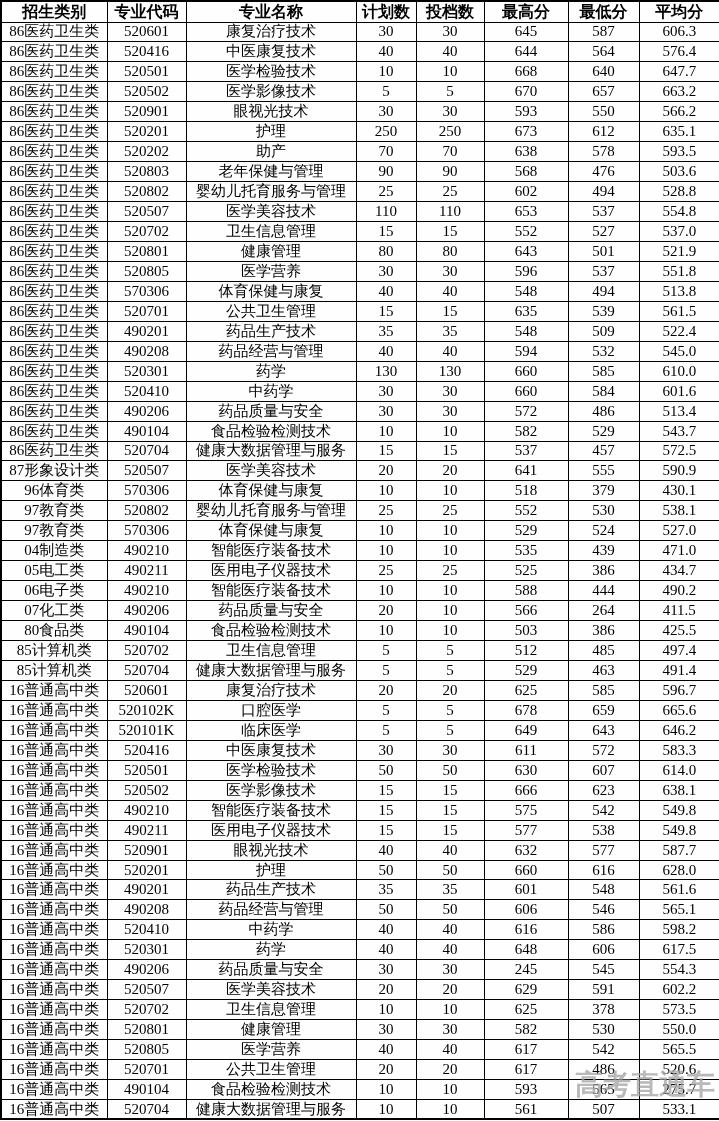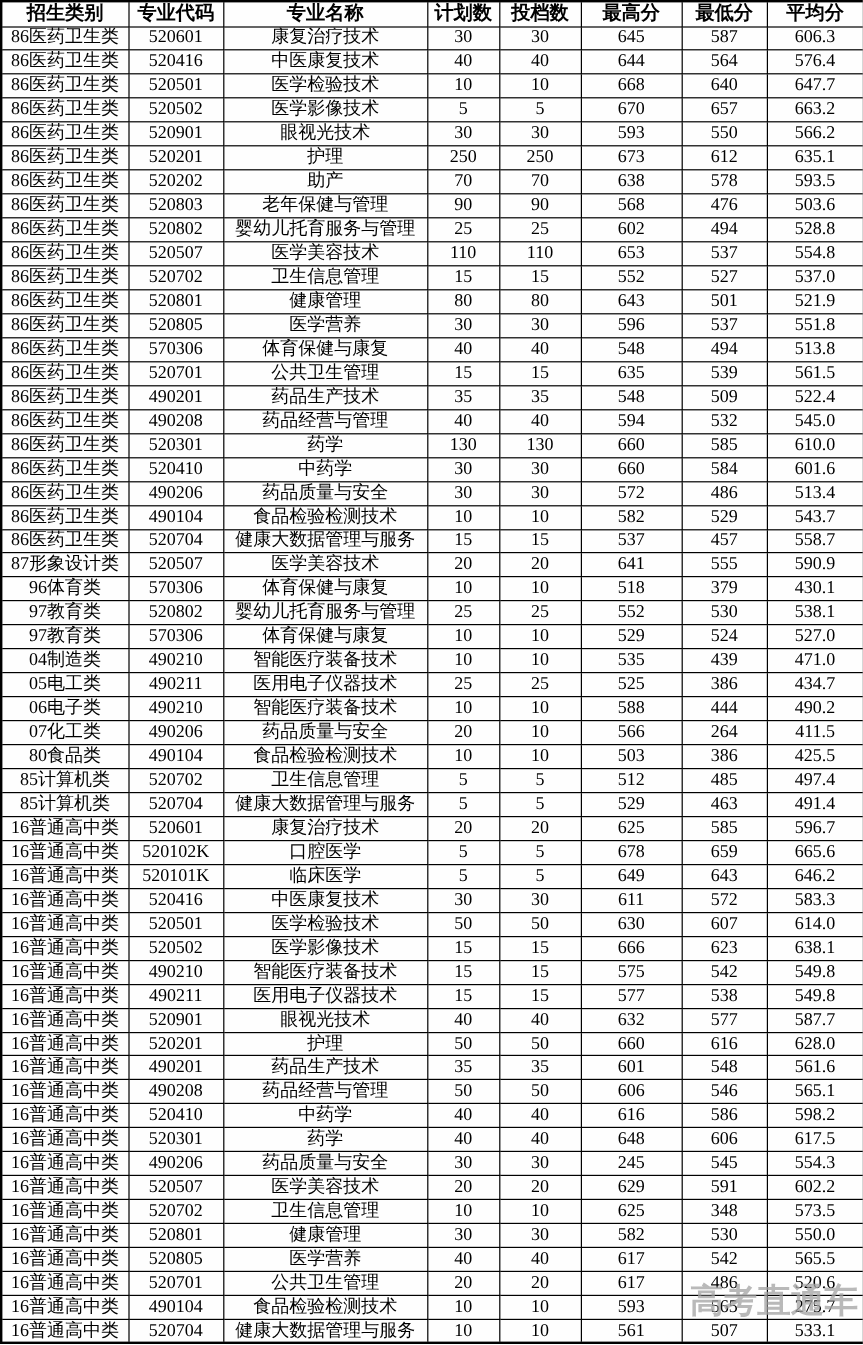--- a/index.html
+++ b/index.html
@@ -307,21 +307,21 @@
           <td>543.7</td>
         </tr>
         <tr>
           <td>86医药卫生类</td>
           <td>520704</td>
           <td>健康大数据管理与服务</td>
           <td>15</td>
           <td>15</td>
           <td>537</td>
           <td>457</td>
-          <td>558.7</td>
+          <td>572.5</td>
         </tr>
         <tr>
           <td>87形象设计类</td>
           <td>520507</td>
           <td>医学美容技术</td>
           <td>20</td>
           <td>20</td>
           <td>641</td>
           <td>555</td>
           <td>590.9</td>
@@ -586,21 +586,21 @@
           <td>591</td>
           <td>602.2</td>
         </tr>
         <tr>
           <td>16普通高中类</td>
           <td>520702</td>
           <td>卫生信息管理</td>
           <td>10</td>
           <td>10</td>
           <td>625</td>
-          <td>348</td>
+          <td>378</td>
           <td>573.5</td>
         </tr>
         <tr>
           <td>16普通高中类</td>
           <td>520801</td>
           <td>健康管理</td>
           <td>30</td>
           <td>30</td>
           <td>582</td>
           <td>530</td>

